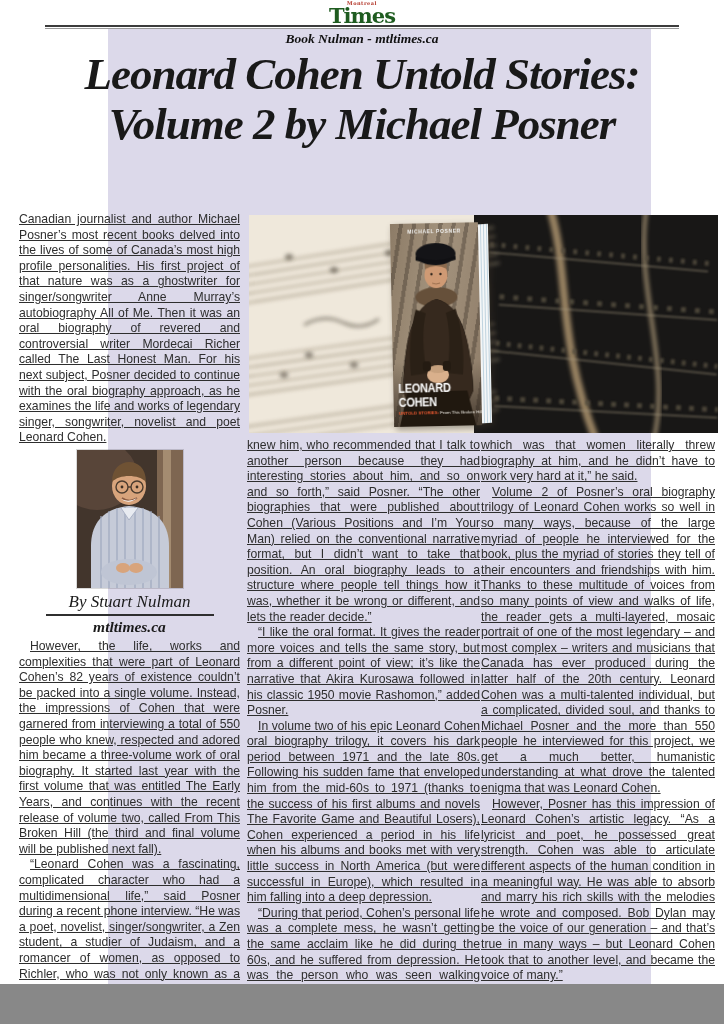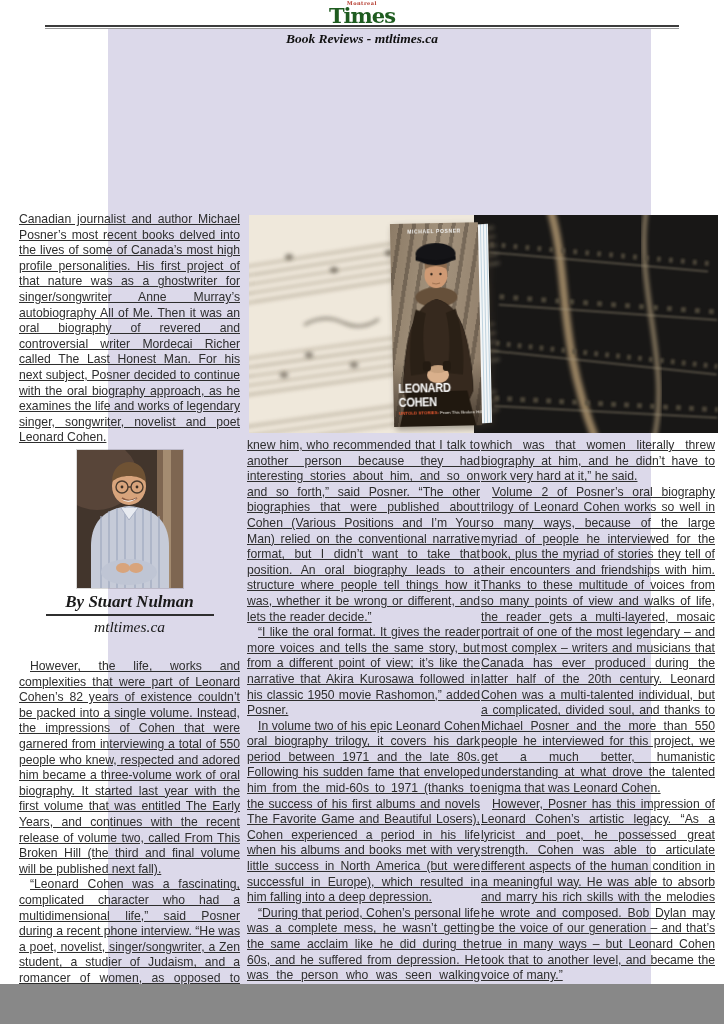--- a/index.html
+++ b/index.html
@@ -30,23 +30,23 @@
   
   .col { position:absolute; z-index:2; text-align:justify; font-size:12.2px; line-height:15.6px; }
   .col p { text-indent:11px; hyphens:auto;text-decoration:underline; }
   .col p.no-indent { text-indent:0; }
   .col-left   { left:19px;  top:212px; width:221px; }
   .col-middle { left:247px; top:438px; width:233px; }
   .col-right  { left:481px; top:438px; width:234px; }
 
   
   .photo-wrap { width:106px; height:138px; margin:4px auto 6px auto; overflow:hidden; box-shadow:0 0 0 1px rgba(0,0,0,.15); }
-  .byline { text-align:center; font-family:"Liberation Serif", serif; font-style:italic; font-weight:bold; font-size:17px; color:#1a1a1a; margin-top:6px; }
+  .byline { text-align:center; font-family:"Liberation Serif", serif; font-style:italic; font-weight:normal; font-size:17px; color:#1a1a1a; margin-top:6px; }
   .byline-rule { width:168px; margin:4px auto 3px auto; border-top:2px solid #2f2f2f; }
-  .site-label { text-align:center; font-family:"Liberation Serif", serif; font-style:italic; font-weight:normal; font-size:15.5px; color:#1a1a1a; margin-bottom:25px; }
+  .site-label { text-align:center; font-family:"Liberation Serif", serif; font-style:italic; font-weight:bold; font-size:15.5px; color:#1a1a1a; margin-bottom:5px; }
 
   
   .hero { position:absolute; left:249px; top:215px; width:469px; height:218px; z-index:1; overflow:hidden; }
   .hero svg { display:block; }
   .book { position:absolute; left:143px; top:8px; width:99px; height:203px; transform:rotate(-1.2deg); z-index:2;
     filter:drop-shadow(2px 3px 3px rgba(60,50,40,.45)); }
   .book-cover { position:absolute; left:0; top:0; width:88px; height:203px; overflow:hidden;
     background:
       linear-gradient(to top, rgba(25,18,12,.6), rgba(25,18,12,0) 32%),
       repeating-linear-gradient(100deg, rgba(40,32,25,0) 0 9px, rgba(40,32,25,.32) 9px 13px),
@@ -74,23 +74,25 @@
   <div class="lavender"></div>
 
   <div class="masthead">
     <span class="logo">
       <span class="logo-small">Montreal</span>
       <span class="logo-main">Times</span>
     </span>
   </div>
   <div class="mast-rule"></div>
   <div class="mast-rule2"></div>
-  <div class="section-line">Book Reviews - mtltimes.ca</div>
+  <div class="section-line">Book Nulman - mtltimes.ca</div>
 
   <div class="headline">
+    <div>Leonard Cohen Untold Stories:</div>
+    <div>Volume 2 by Michael Posner</div>
   </div>
 
   <div class="hero">
     <svg width="469" height="218" viewBox="0 0 469 218">
       <defs>
         <filter id="b2" x="-20%" y="-20%" width="140%" height="140%">
             <feGaussianBlur stdDeviation="2.2"></feGaussianBlur>
           </filter>
         <filter id="b1" x="-20%" y="-20%" width="140%" height="140%">
             <feGaussianBlur stdDeviation="1.1"></feGaussianBlur>

